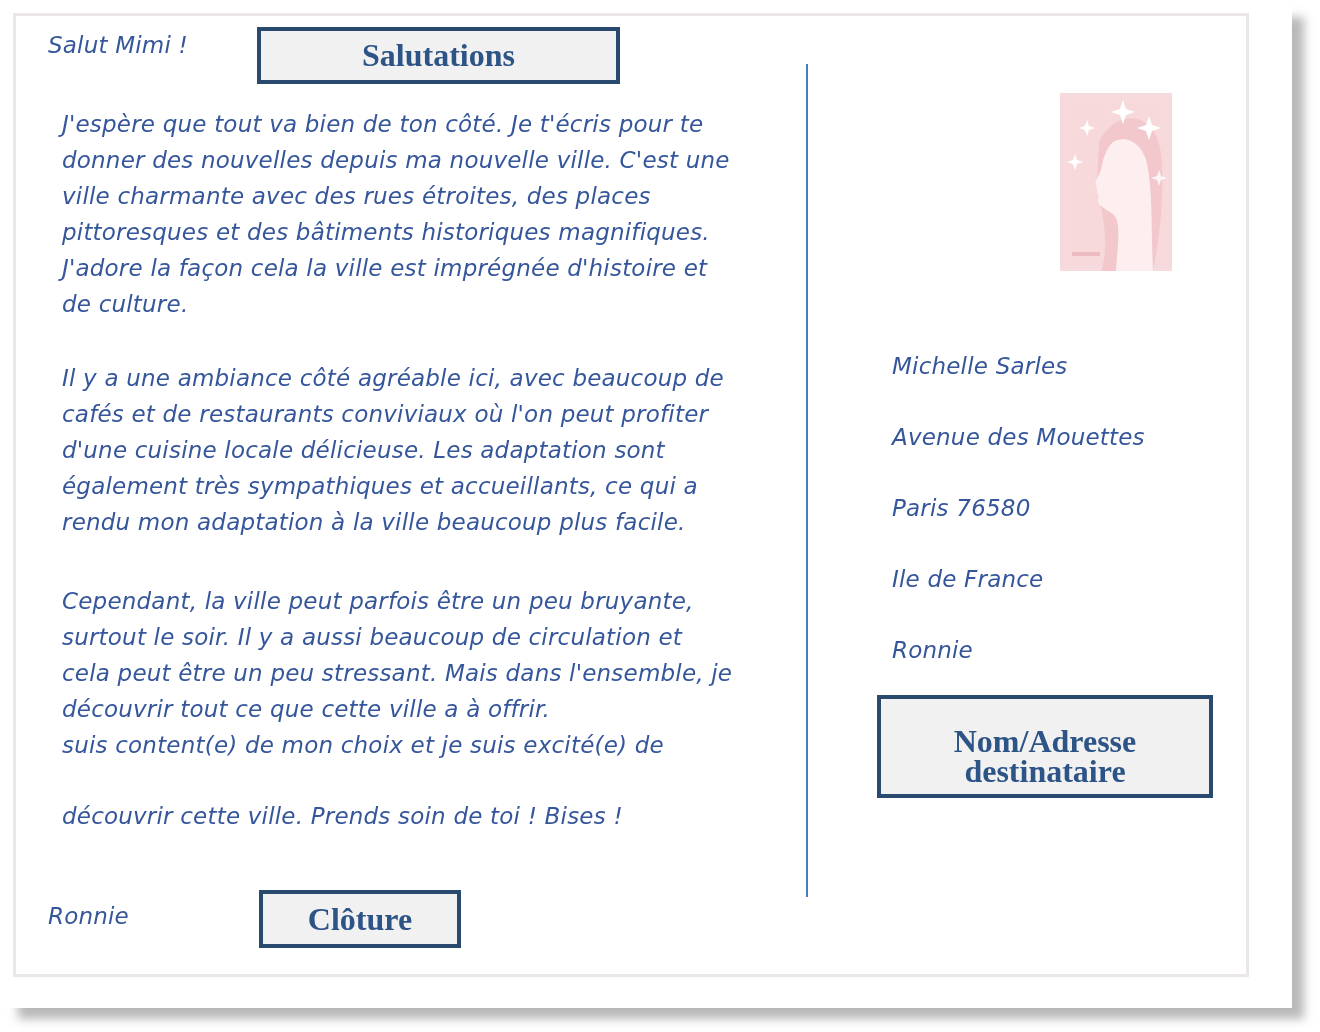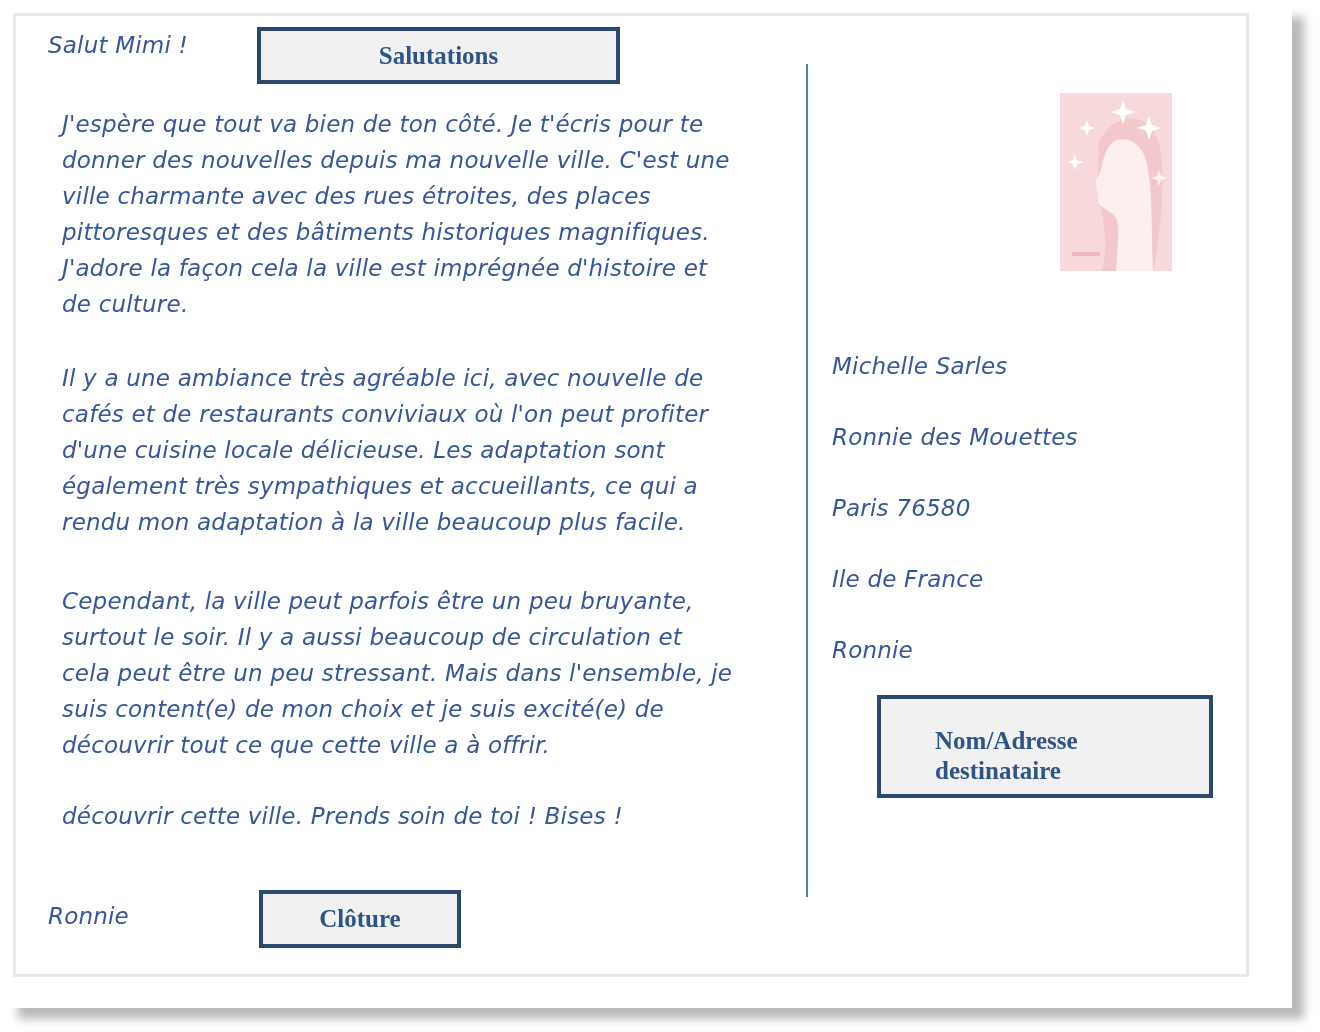--- a/index.html
+++ b/index.html
@@ -47,32 +47,33 @@
 
   
   .label-box {
     position: absolute;
     box-sizing: border-box;
     background: #f2f1f1;
     border: 4px solid #29496e;
     display: flex;
     align-items: center;
     justify-content: center;
+    text-align: center;
     font-family: "Liberation Serif", serif;
     font-weight: bold;
     color: #2d5486;
-    font-size: 25px;
+    font-size: 32px;
   }
   .box-salutations { left: 257px; top: 27px; width: 363px; height: 57px; }
   .box-cloture     { left: 259px; top: 890px; width: 202px; height: 58px; }
   .box-destinataire{ left: 877px; top: 695px; width: 336px; height: 103px; line-height: 30px; }
   .box-destinataire .wrap-label { max-width: 220px; margin-top: 18px; }
 
   
-  .address { position: absolute; left: 832px; top: 348px; }
+  .address { position: absolute; left: 892px; top: 348px; }
   .address .addr-line {
     white-space: nowrap;
     height: 36px;
     line-height: 36px;
     margin-bottom: 35px;
   }
 
   
   .stamp {
     position: absolute;
@@ -96,33 +97,33 @@
   <div class="hw letter-par" style="top:106px">
     <div class="line">J'espère que tout va bien de ton côté. Je t'écris pour te</div>
     <div class="line">donner des nouvelles depuis ma nouvelle ville. C'est une</div>
     <div class="line">ville charmante avec des rues étroites, des places</div>
     <div class="line">pittoresques et des bâtiments historiques magnifiques.</div>
     <div class="line">J'adore la façon cela la ville est imprégnée d'histoire et</div>
     <div class="line">de culture.</div>
   </div>
 
   <div class="hw letter-par" style="top:360px">
-    <div class="line">Il y a une ambiance très agréable ici, avec nouvelle de</div>
+    <div class="line">Il y a une ambiance côté agréable ici, avec beaucoup de</div>
     <div class="line">cafés et de restaurants conviviaux où l'on peut profiter</div>
     <div class="line">d'une cuisine locale délicieuse. Les adaptation sont</div>
     <div class="line">également très sympathiques et accueillants, ce qui a</div>
     <div class="line">rendu mon adaptation à la ville beaucoup plus facile.</div>
   </div>
 
   <div class="hw letter-par" style="top:583px">
     <div class="line">Cependant, la ville peut parfois être un peu bruyante,</div>
     <div class="line">surtout le soir. Il y a aussi beaucoup de circulation et</div>
     <div class="line">cela peut être un peu stressant. Mais dans l'ensemble, je</div>
+    <div class="line">découvrir tout ce que cette ville a à offrir.</div>
     <div class="line">suis content(e) de mon choix et je suis excité(e) de</div>
-    <div class="line">découvrir tout ce que cette ville a à offrir.</div>
   </div>
 
   <div class="hw letter-par" style="top:798px">
     <div class="line">découvrir cette ville. Prends soin de toi ! Bises !</div>
   </div>
 
   <div class="hw signature">Ronnie</div>
   <div class="label-box box-cloture">
     <span>Clôture</span>
   </div>
@@ -141,21 +142,21 @@
       <polygon points="28,28 30,34 36,36 30,38 28,44 26,38 20,36 26,34" fill="#ffffff"></polygon>
       <polygon points="16,62 18,68 24,70 18,72 16,78 14,72 8,70 14,68" fill="#ffffff"></polygon>
       <polygon points="100,78 102,84 108,86 102,88 100,94 98,88 92,86 98,84" fill="#ffffff" opacity="0.8"></polygon>
 
       <rect x="13" y="160" width="28" height="4" fill="#e9b2b9" opacity="0.8"></rect>
     </svg>
   </div>
 
   <div class="hw address">
     <div class="addr-line">Michelle Sarles</div>
-    <div class="addr-line">Ronnie des Mouettes</div>
+    <div class="addr-line">Avenue des Mouettes</div>
     <div class="addr-line">Paris 76580</div>
     <div class="addr-line">Ile de France</div>
     <div class="addr-line">Ronnie</div>
   </div>
 
   <div class="label-box box-destinataire">
     <span class="wrap-label">Nom/Adresse destinataire</span>
   </div>
 </div>
 

